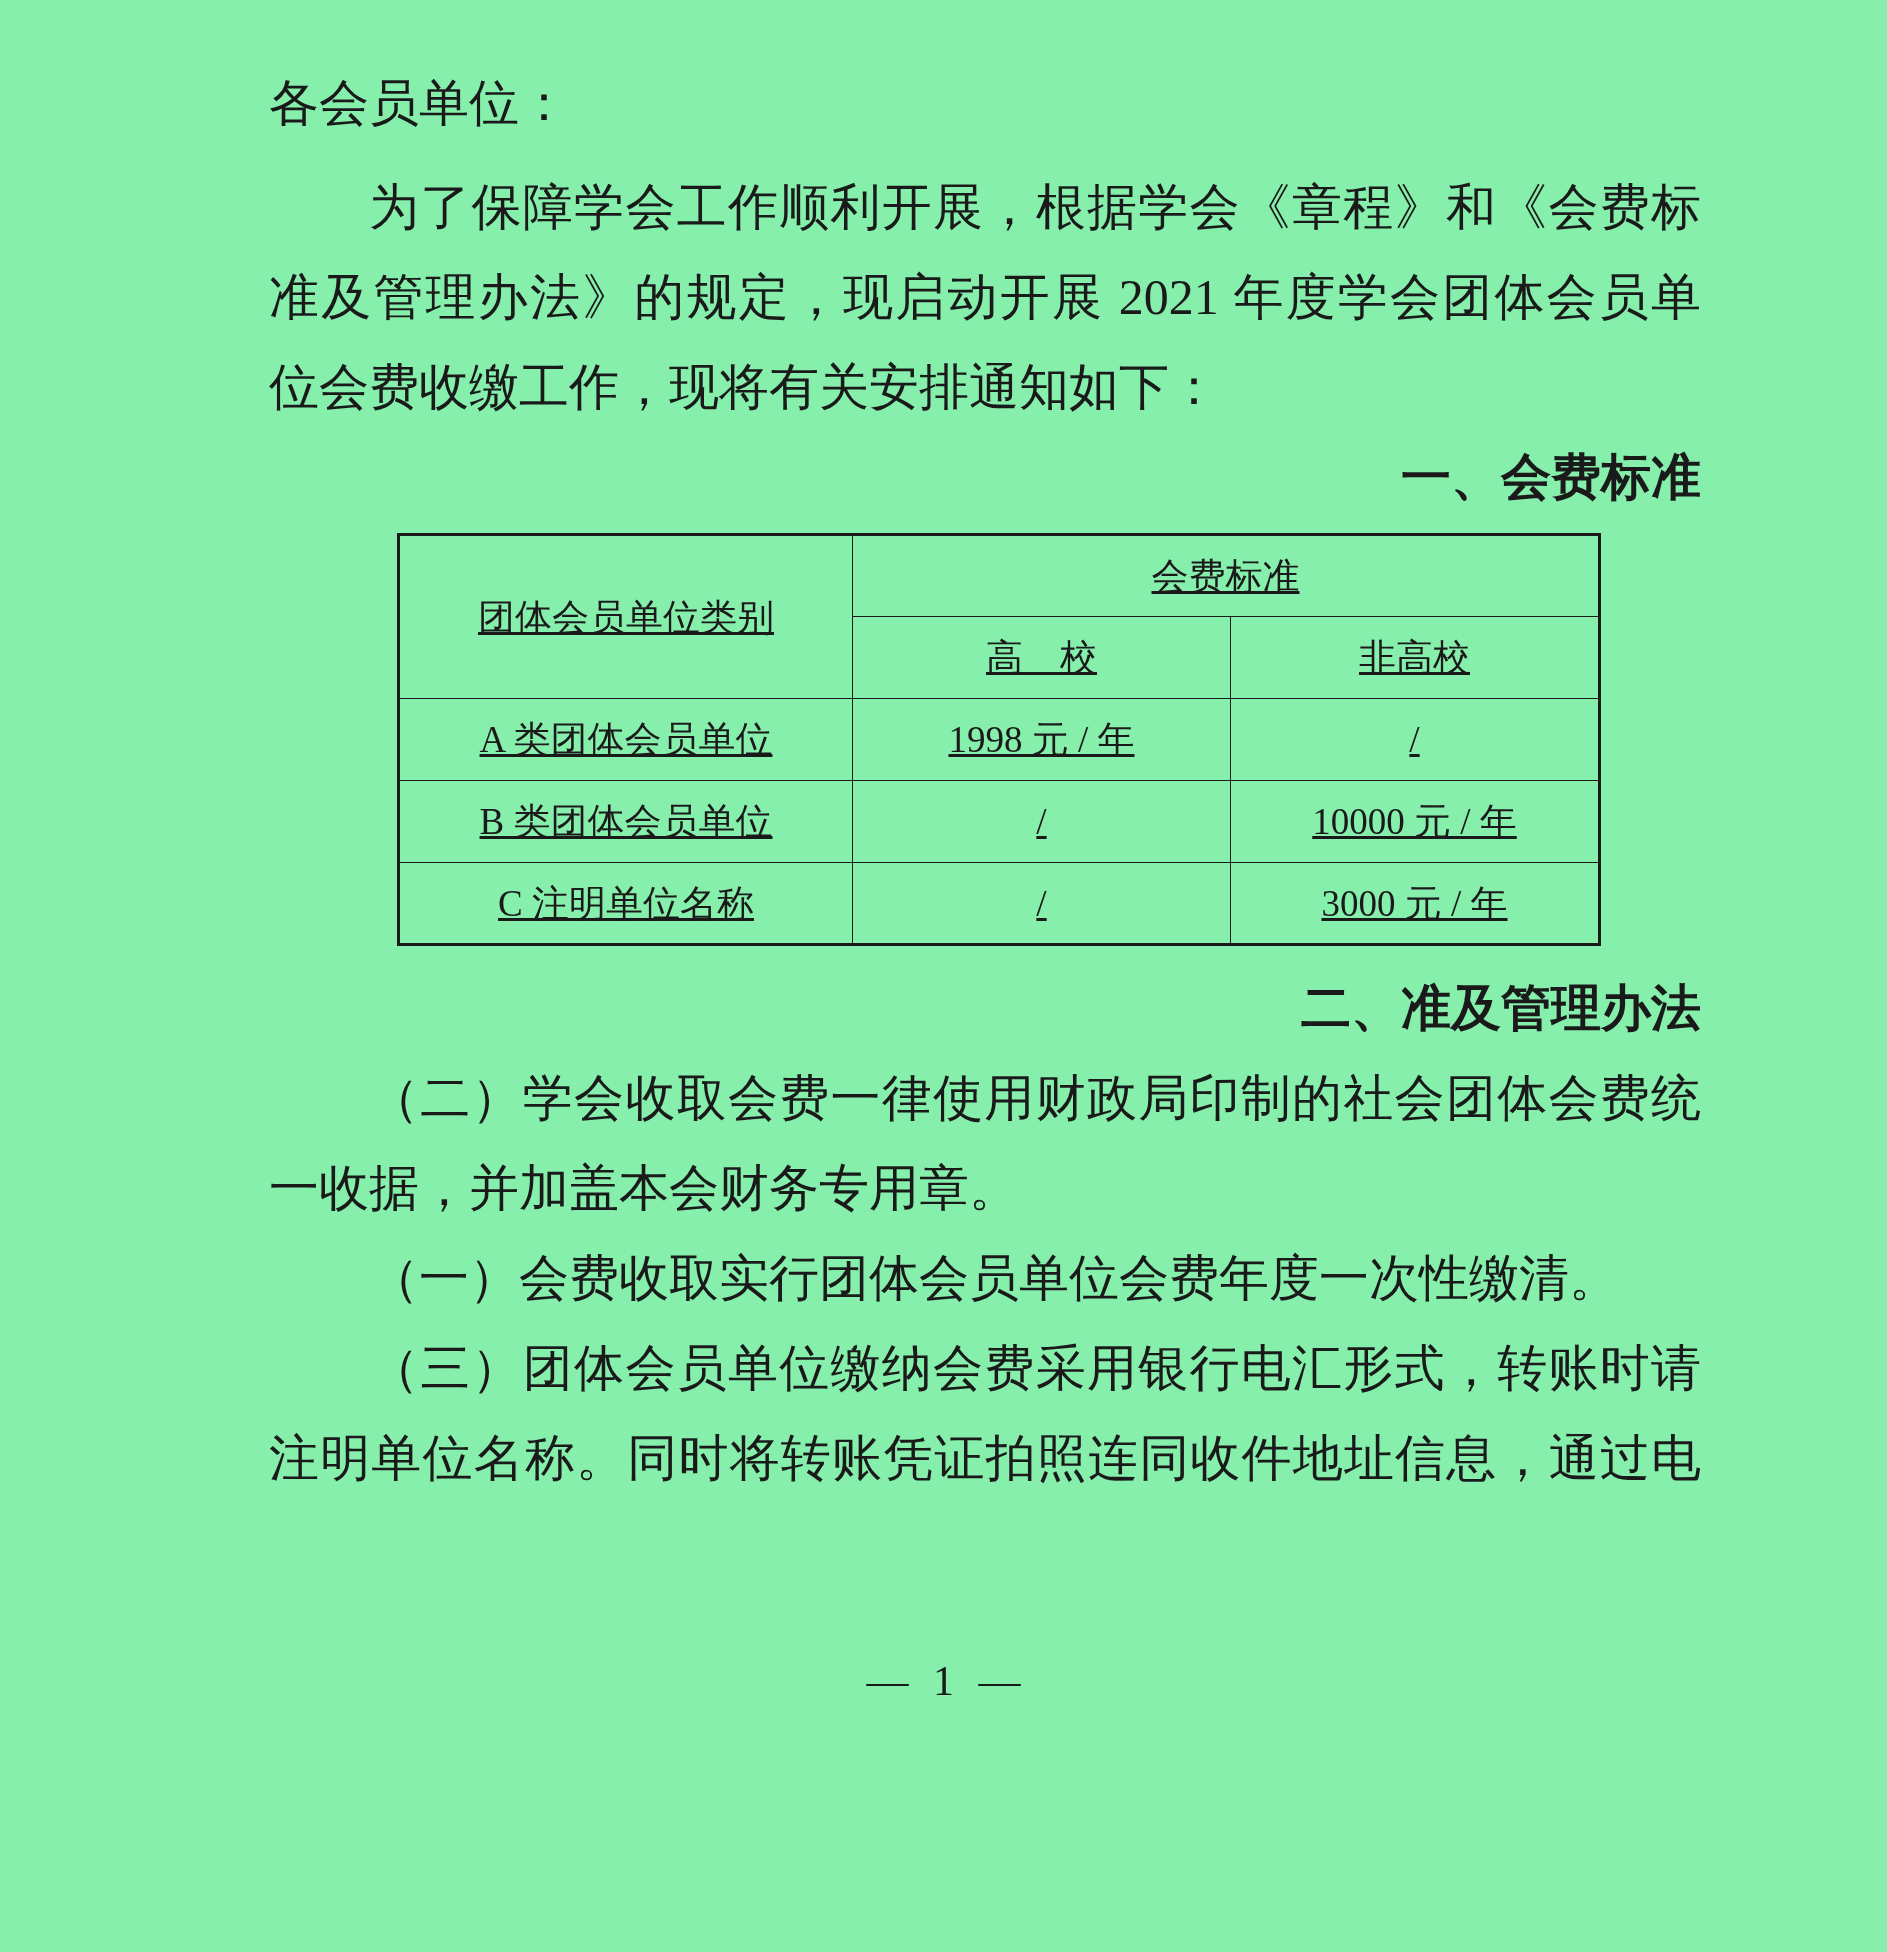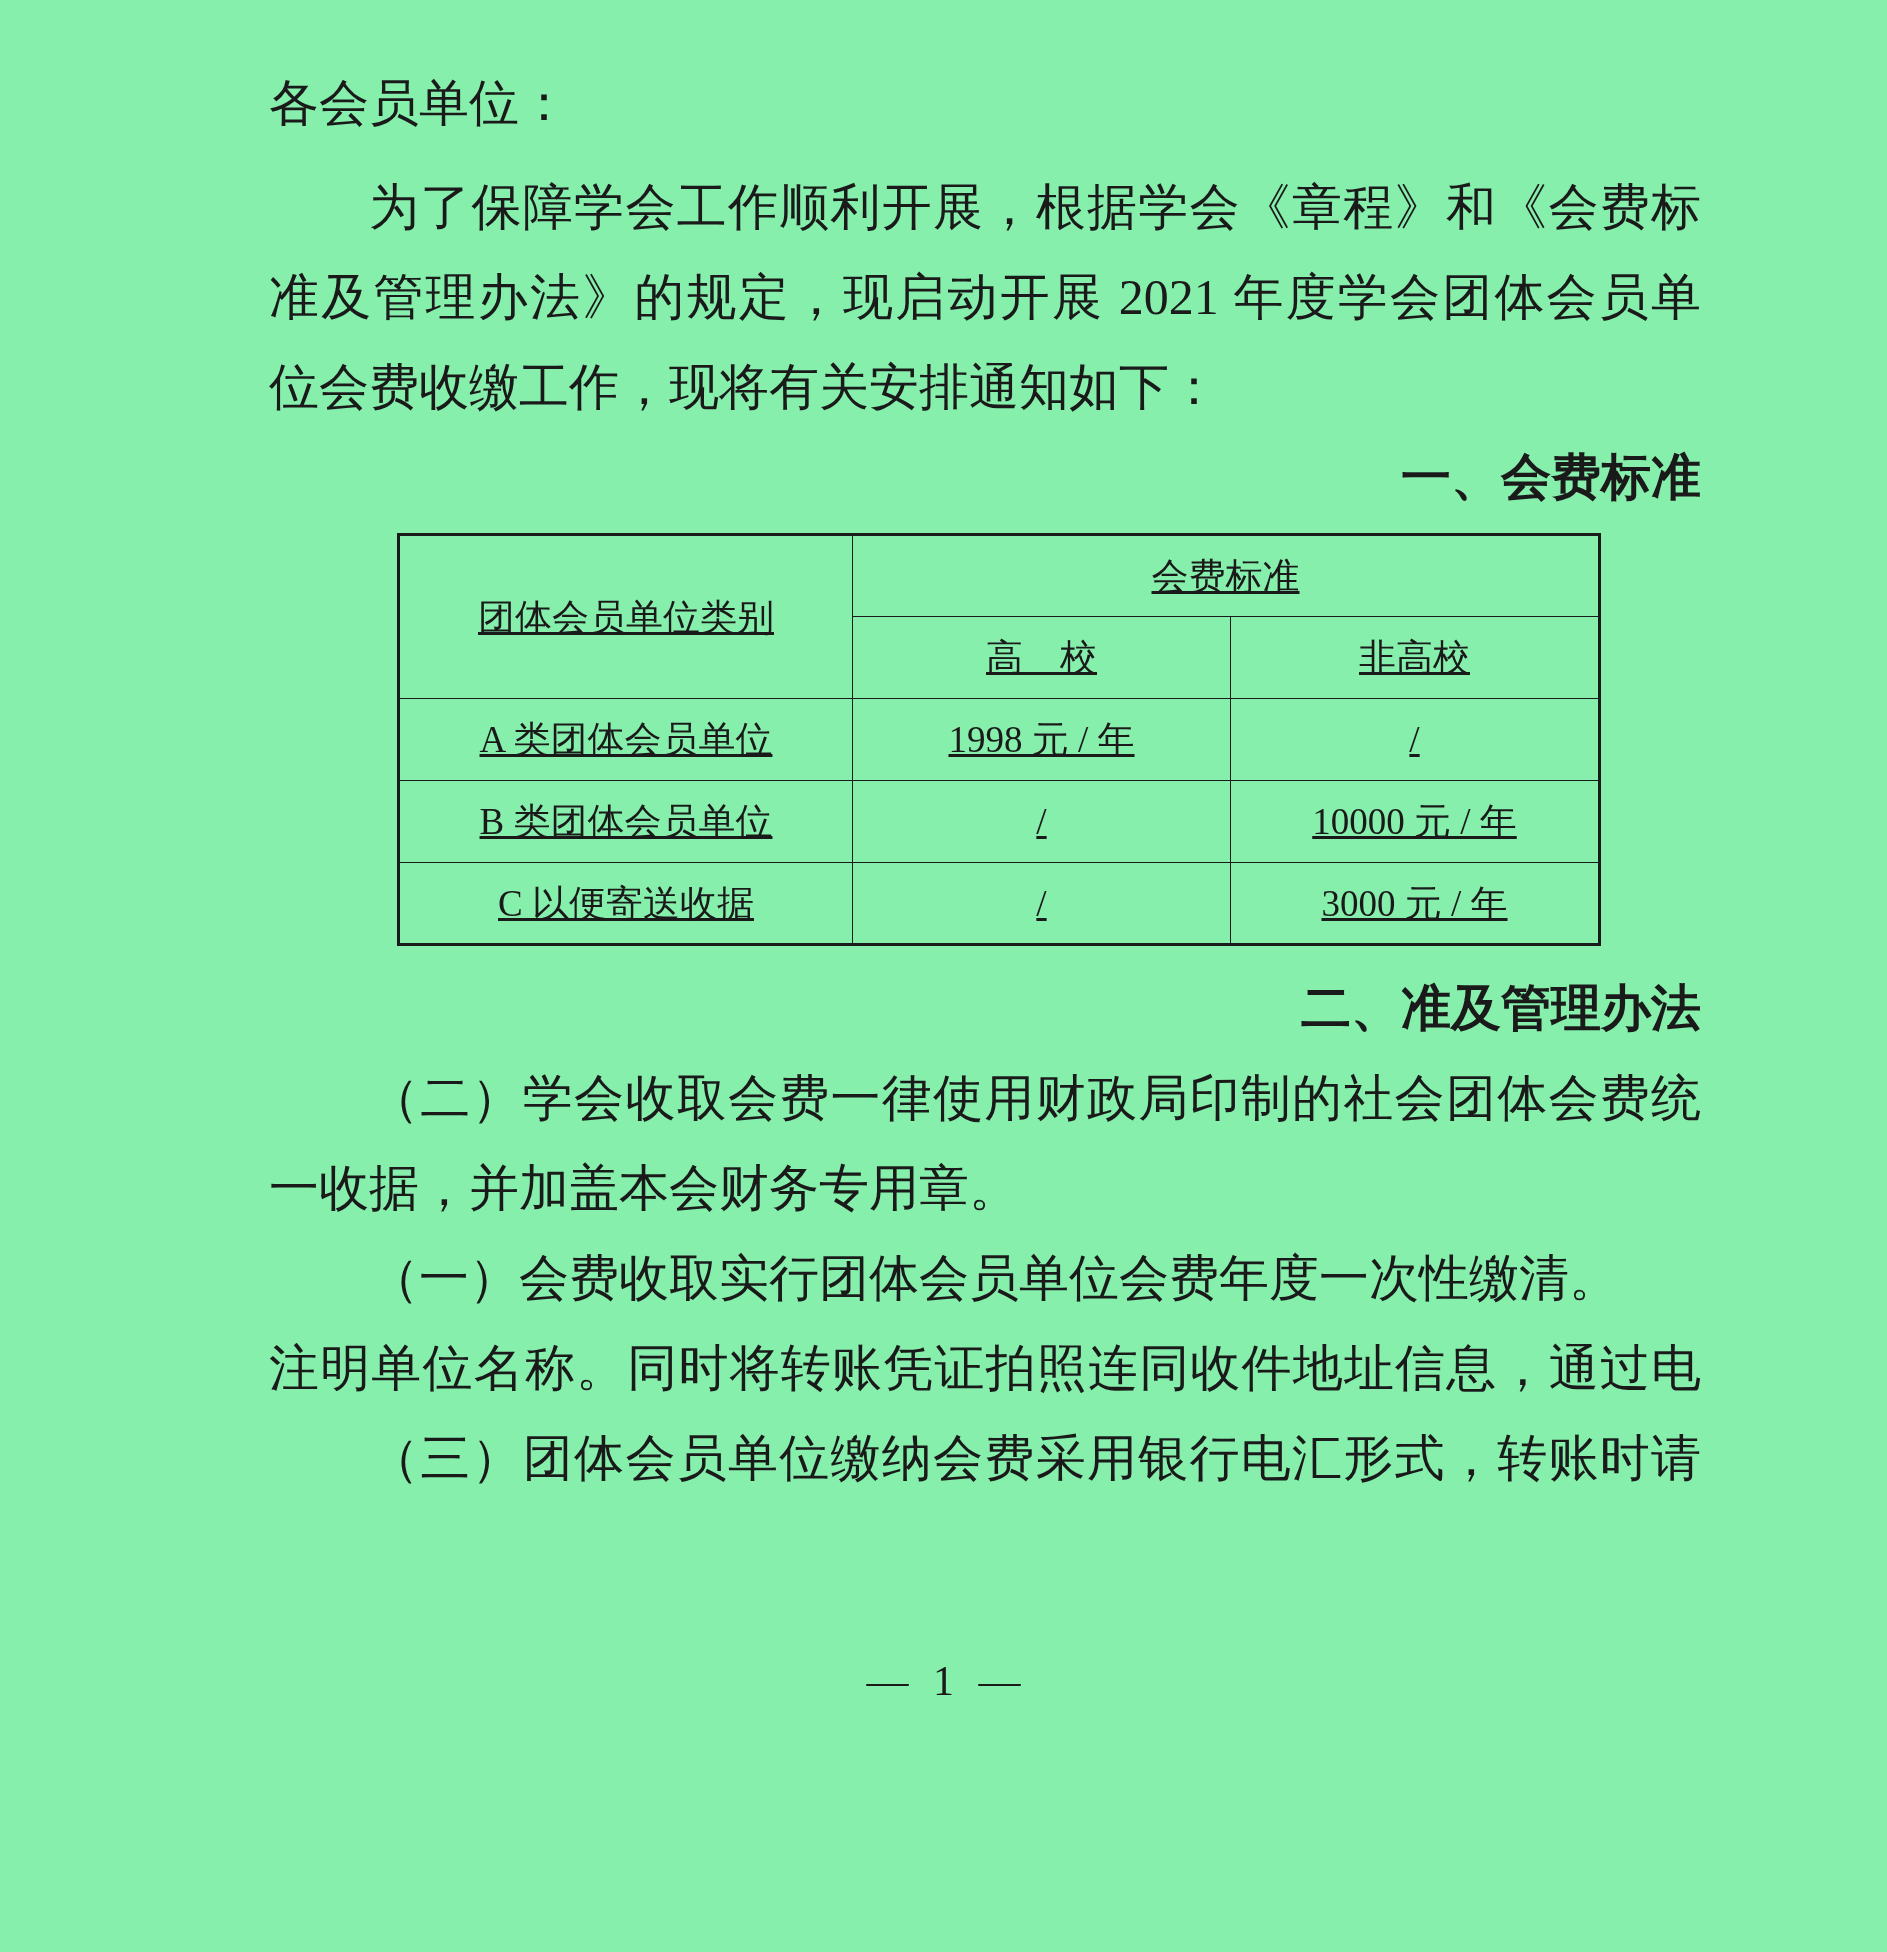--- a/index.html
+++ b/index.html
@@ -107,40 +107,40 @@
           <td>A 类团体会员单位</td>
           <td>1998 元 / 年</td>
           <td>/</td>
         </tr>
         <tr>
           <td>B 类团体会员单位</td>
           <td>/</td>
           <td>10000 元 / 年</td>
         </tr>
         <tr>
-          <td>C 以便寄送收据</td>
+          <td>C 注明单位名称</td>
           <td>/</td>
           <td>3000 元 / 年</td>
         </tr>
       </tbody>
     </table>
 
     <div class="heading heading-2">二、准及管理办法</div>
 
     <div>
       <div class="line first stretch">（二）学会收取会费一律使用财政局印制的社会团体会费统</div>
       <div class="line lastline">一收据，并加盖本会财务专用章。</div>
     </div>
 
     <div>
       <div class="line first lastline">（一）会费收取实行团体会员单位会费年度一次性缴清。</div>
     </div>
 
     <div>
+      <div class="line first stretch">（三）团体会员单位缴纳会费采用银行电汇形式，转账时请</div>
       <div class="line stretch">注明单位名称。同时将转账凭证拍照连同收件地址信息，通过电</div>
-      <div class="line first stretch">（三）团体会员单位缴纳会费采用银行电汇形式，转账时请</div>
     </div>
 
   </div>
 
   <div class="footer">— 1 —</div>
 </div>
 
 
 </body></html>

